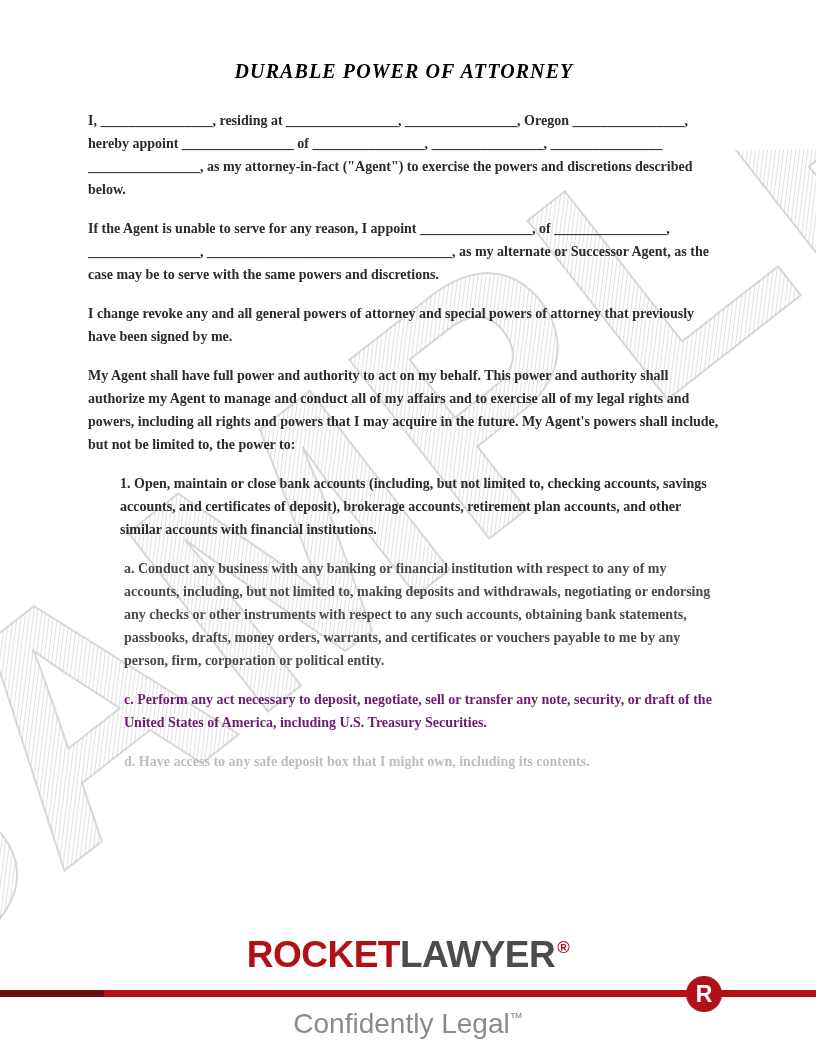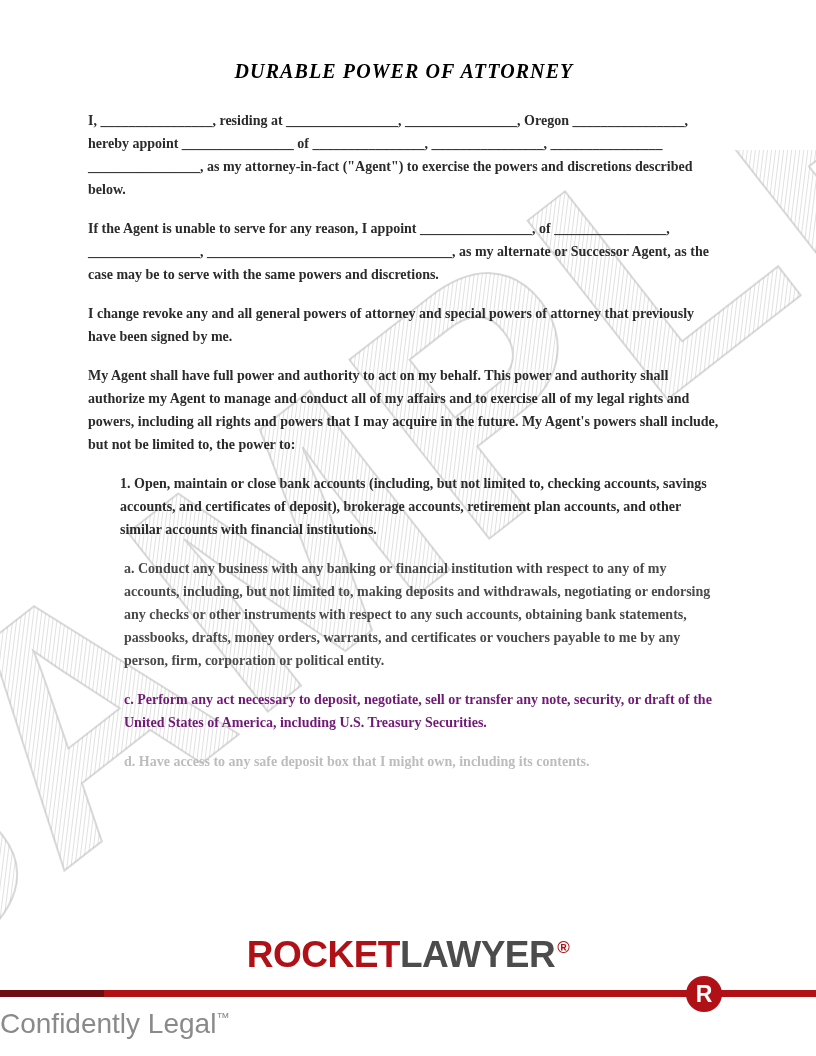--- a/index.html
+++ b/index.html
@@ -138,20 +138,21 @@
     font-weight: bold;
     font-size: 23px;
     line-height: 36px;
     text-align: center;
   }
   .tagline {
     position: absolute;
     top: 82px;
     left: 0;
     width: 816px;
+    text-align: center;
     font-family: "Liberation Sans", sans-serif;
     font-size: 28px;
     color: #8a8a8a;
     white-space: nowrap;
   }
   .tagline .tm {
     font-size: 13px;
     vertical-align: 11px;
   }
 </style>

